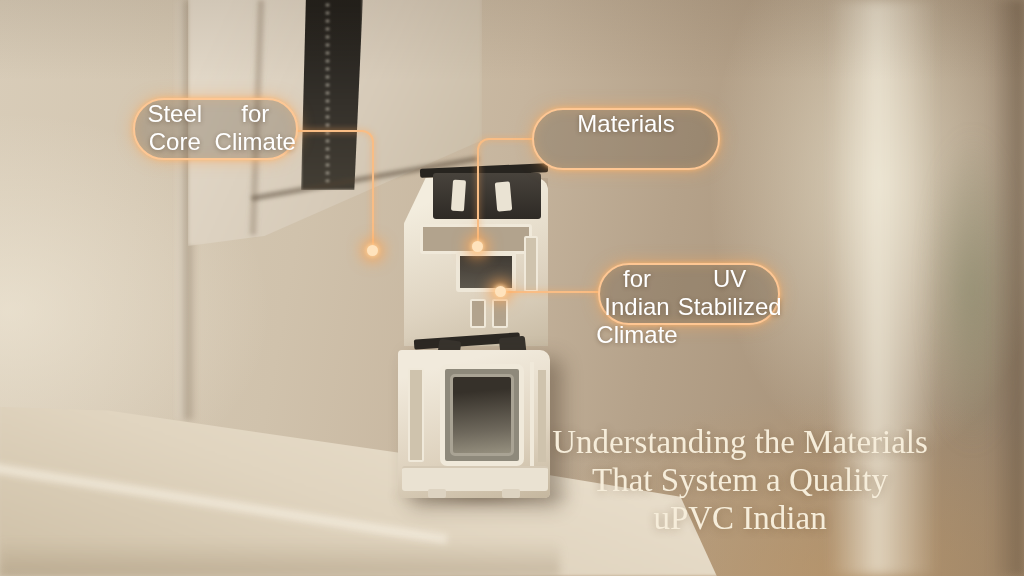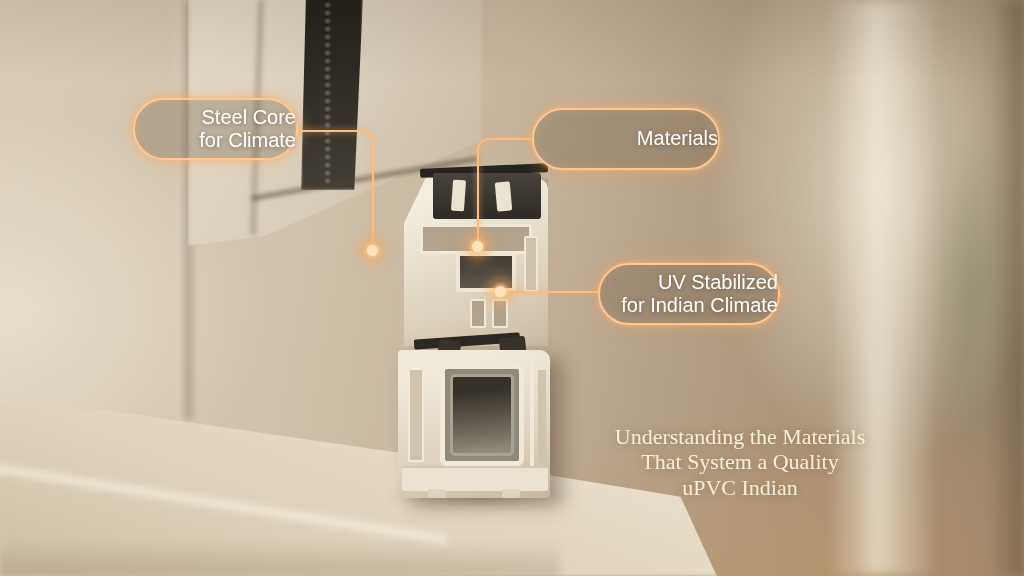--- a/index.html
+++ b/index.html
@@ -105,34 +105,34 @@
     border-top-width:2px; border-left-width:2px; border-top-left-radius:12px; }
   .conn-uv { left:504px; top:291px; width:96px; height:2px; background:#f9bd85; }
   .dot { position:absolute; width:11px; height:11px; border-radius:50%;
     background:#ffe3bd;
     box-shadow:0 0 4px 1px #ffd29a, 0 0 14px 6px rgba(255,166,84,.75); }
   .dot-steel { left:367px; top:245px; }
   .dot-sound { left:472px; top:241px; }
   .dot-uv    { left:495px; top:286px; }
 
   
-  .pill { position:absolute; display:flex; flex-direction:column; justify-content:center;
-    align-items:flex-end; text-align:center;
+  .pill { position:absolute; display:flex; flex-direction:row; justify-content:center;
+    align-items:flex-start; text-align:center;
     border:2px solid #ffc793; border-radius:34px;
     background:rgba(82,64,46,.26);
     box-shadow:0 0 16px rgba(255,166,84,.55), 0 0 4px rgba(255,190,120,.8), inset 0 0 12px rgba(255,180,100,.22);
-    color:#fff; font-size:20px; line-height:1.16; font-weight:400;
+    color:#fff; font-size:24px; line-height:1.16; font-weight:400;
     text-shadow:0 1px 4px rgba(70,50,30,.4); }
   .pill-steel { left:133px; top:98px;  width:165px; height:62px; }
   .pill-sound { left:532px; top:108px; width:188px; height:62px; }
   .pill-uv    { left:598px; top:263px; width:182px; height:62px; }
 
   
   .headline { left:534px; top:424px; width:412px; text-align:center;
-    font-family:"Liberation Serif", serif; font-size:22px; line-height:1.15;
+    font-family:"Liberation Serif", serif; font-size:33px; line-height:1.15;
     color:#f6edda; text-shadow:0 1px 8px rgba(90,60,30,.35); }
   .headline span { display:block; }
 
   
   .logo { left:893px; top:14px; width:118px; height:34px; display:flex; align-items:flex-start; }
   .logo-icon { width:32px; height:28px; margin-top:2px;
     background:repeating-linear-gradient(135deg, #f05a24 0 6px, rgba(0,0,0,0) 6px 10px);
     clip-path:polygon(22% 0, 100% 0, 78% 100%, 0 100%); }
   .logo-text-wrap { margin-left:7px; position:relative; }
   .logo-name { font-size:18px; font-weight:bold; color:#241d13; letter-spacing:.2px; line-height:1; margin-top:4px; }
@@ -200,22 +200,22 @@
   <div class="dot dot-uv"></div>
 
   <div class="pill pill-steel">
     <span>Steel Core</span>
     <span>for Climate</span>
   </div>
   <div class="pill pill-sound">
     <span>Materials</span>
   </div>
   <div class="pill pill-uv">
+    <span>for Indian Climate</span>
     <span>UV Stabilized</span>
-    <span>for Indian Climate</span>
   </div>
 
   <div class="abs headline">
     <span>Understanding the Materials</span>
     <span>That System a Quality</span>
     <span>uPVC Indian</span>
   </div>
 
 
 </div>

